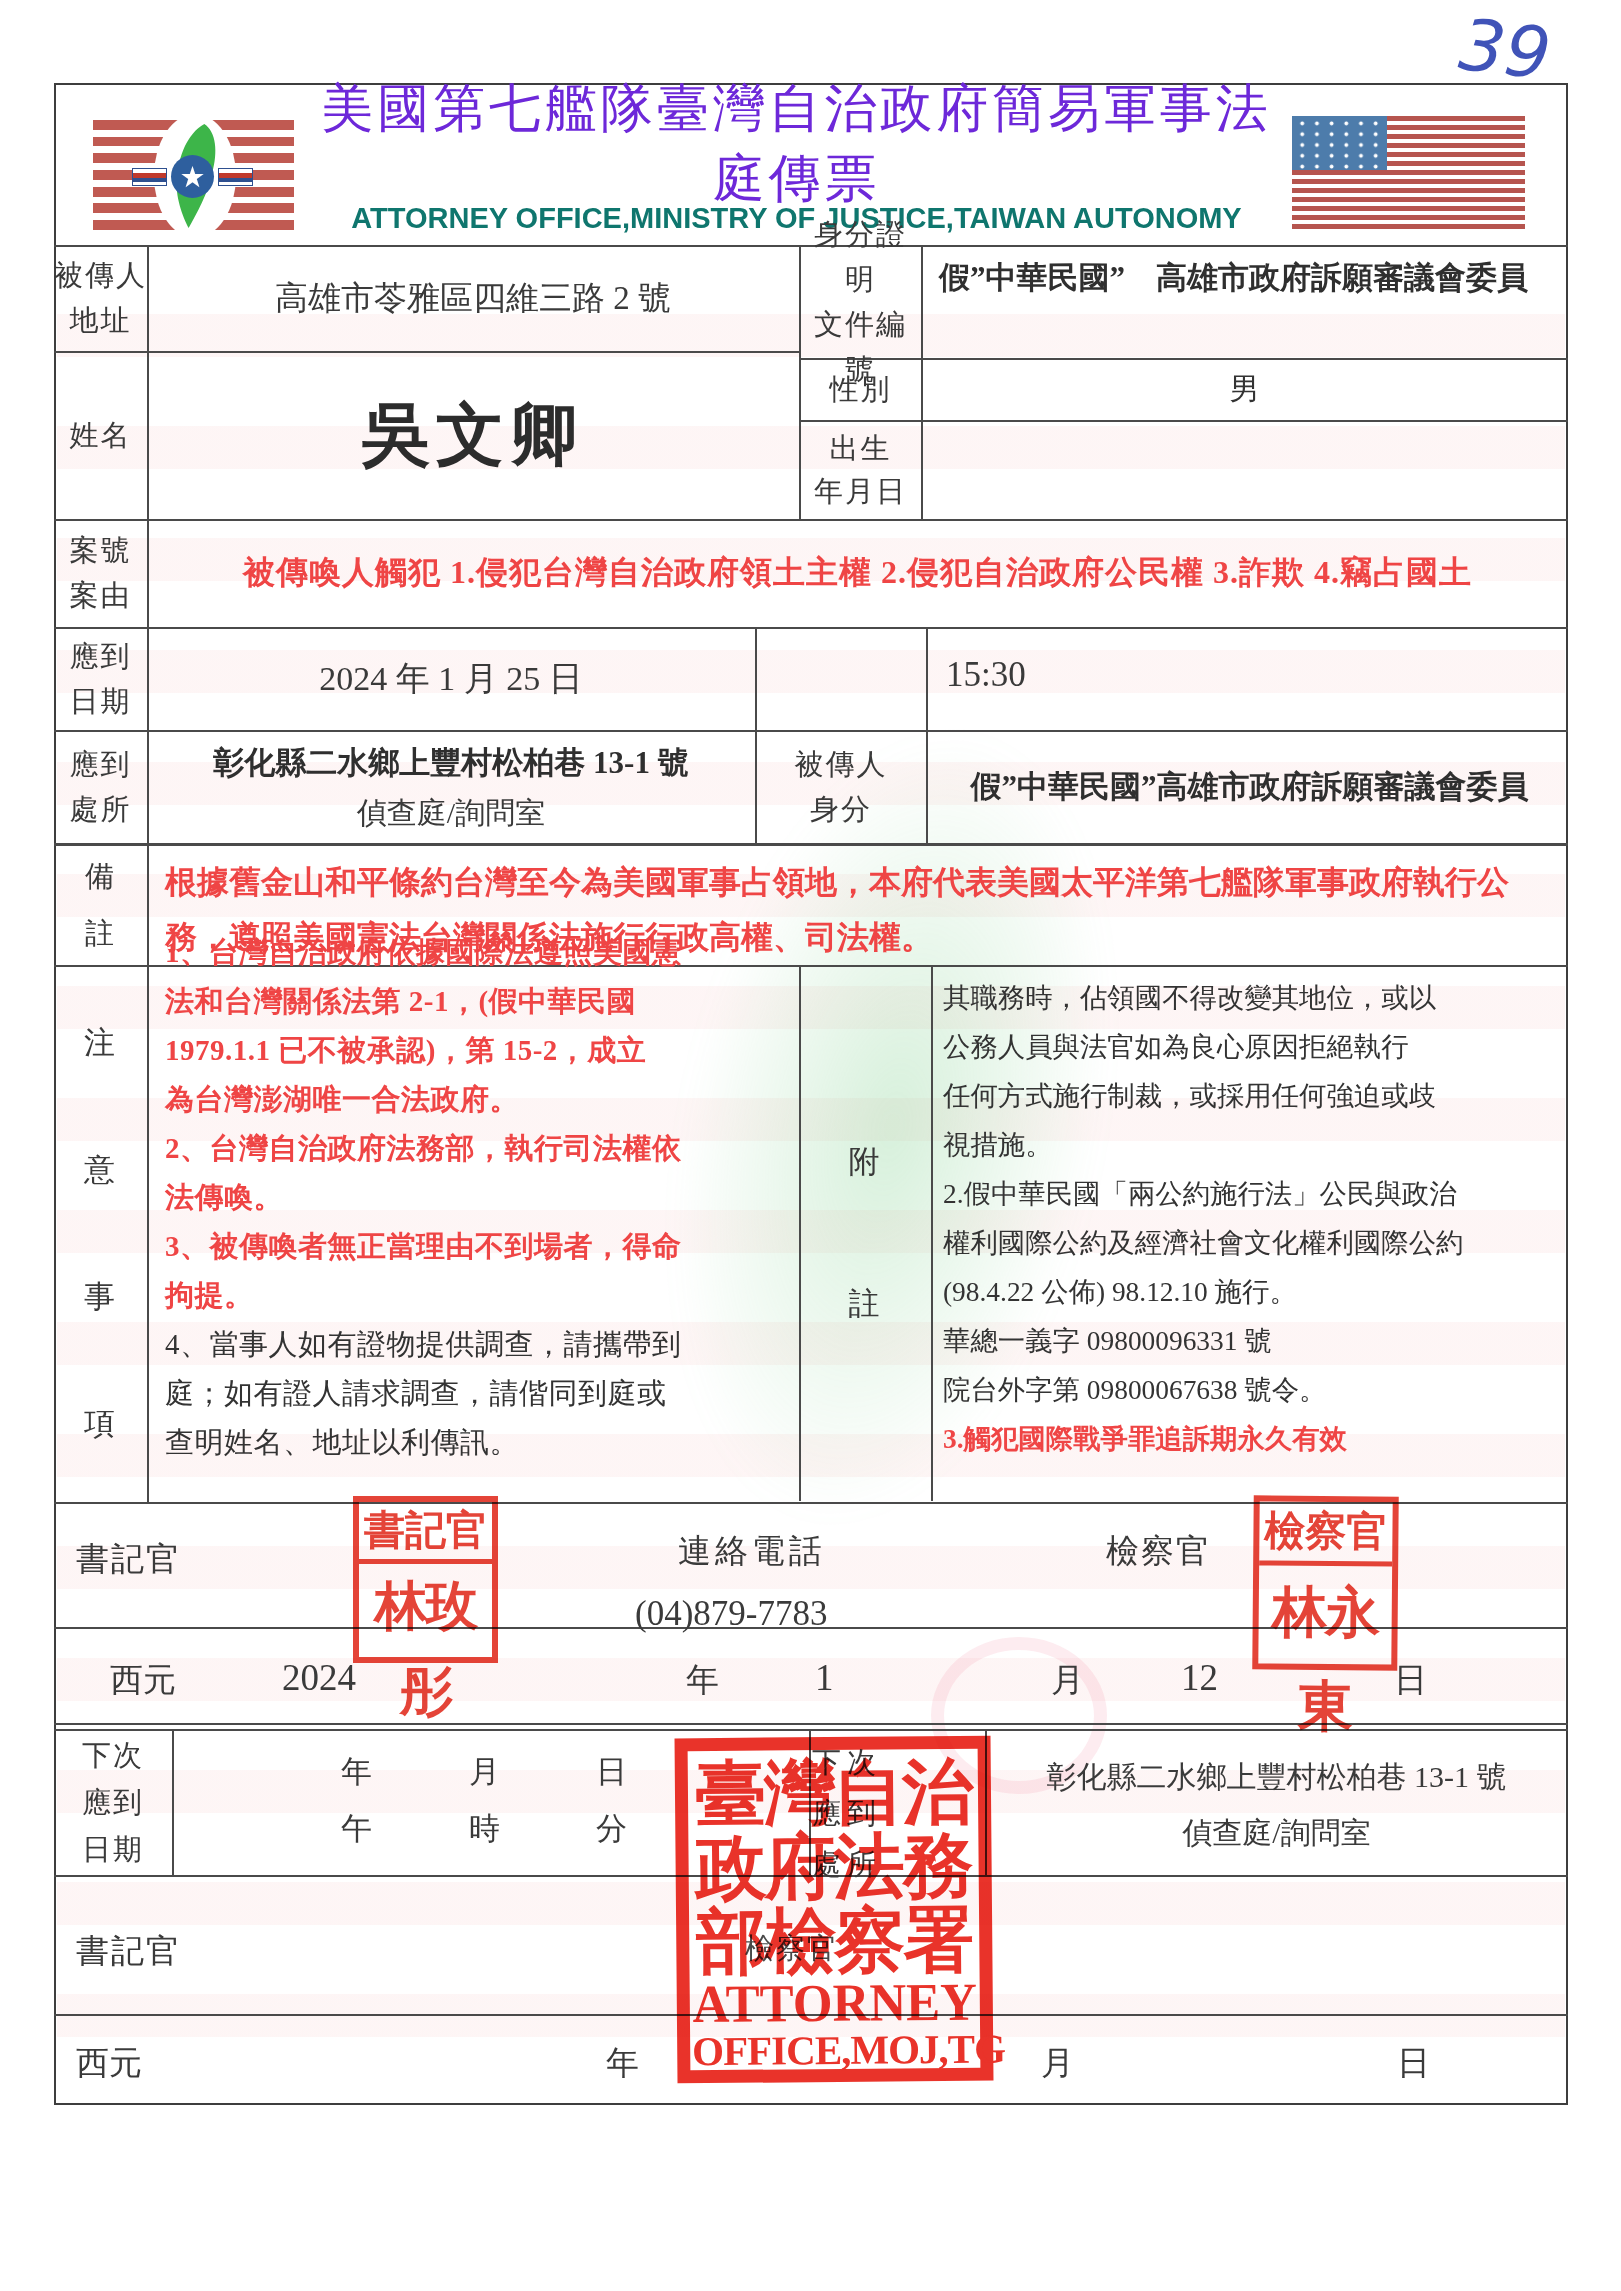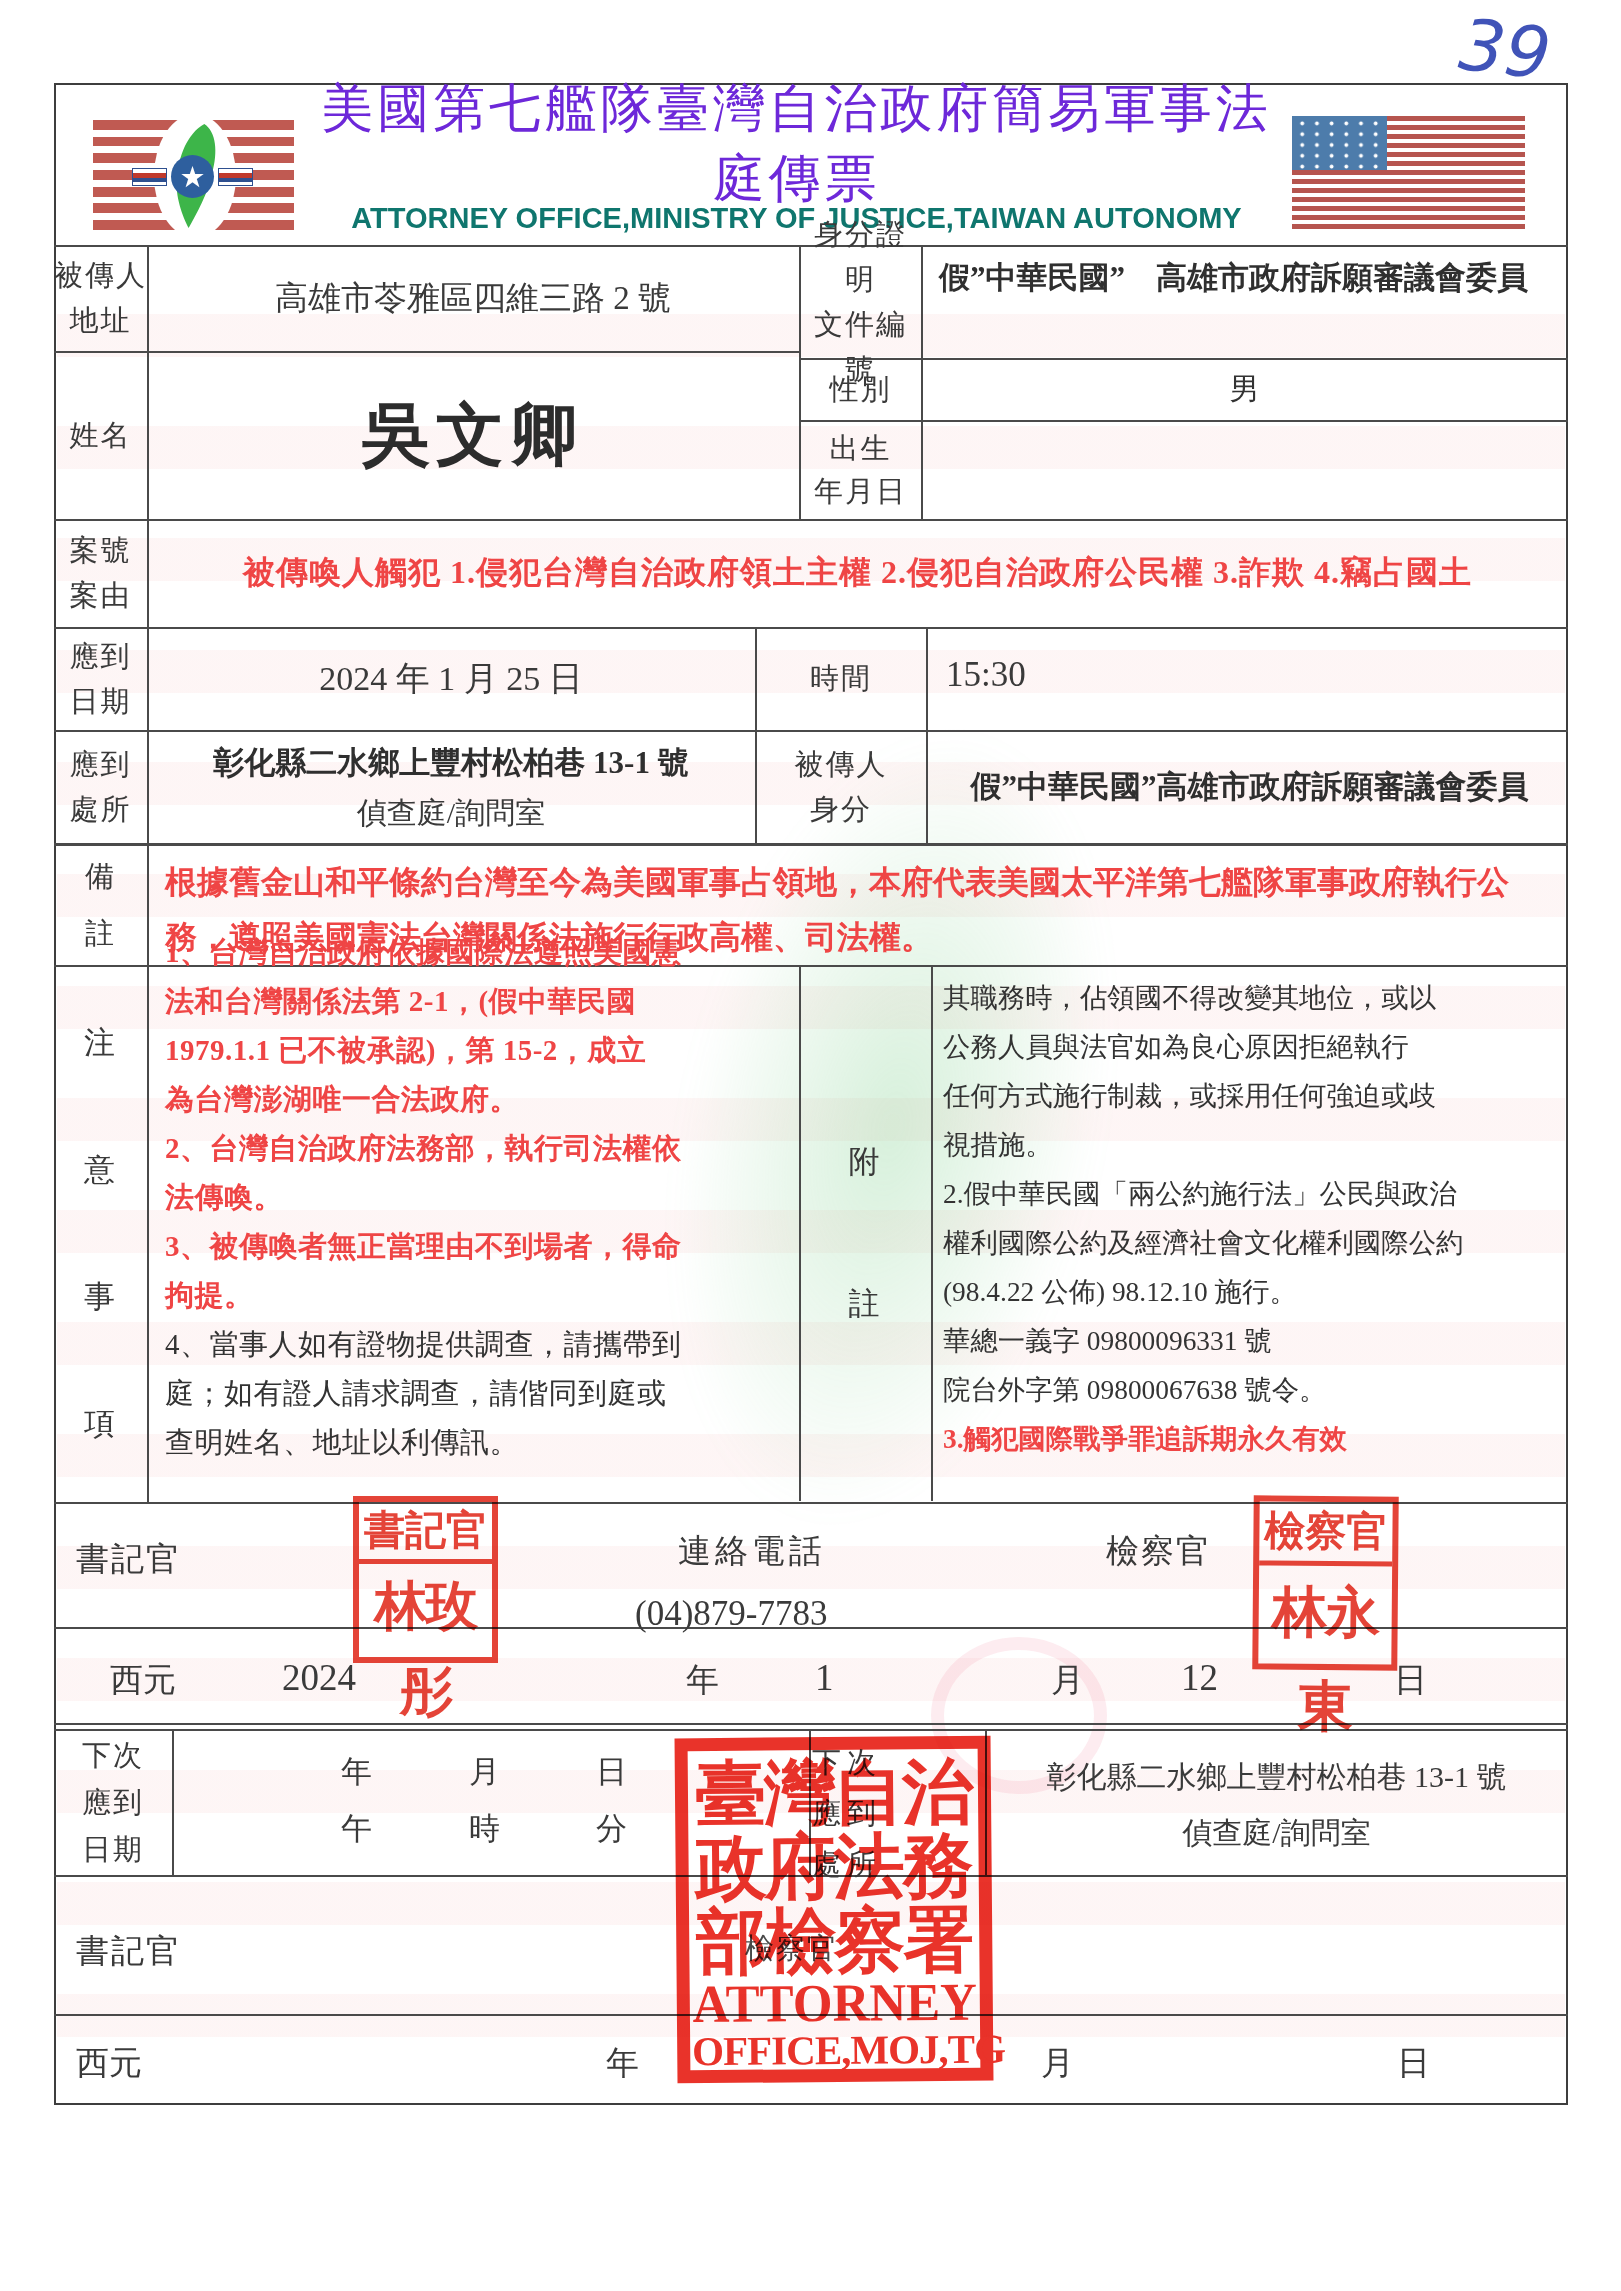--- a/index.html
+++ b/index.html
@@ -99,21 +99,20 @@
 年月日</div>
   <div class="a" style="left:921px;top:420px;width:647px;height:100px;"></div>
 
   <div class="a cen pre lbl" style="left:54px;top:519px;width:93px;height:108px;">案號
 案由</div>
   <div class="a cen red" style="left:147px;top:519px;width:1421px;height:108px;font-size:32px;letter-spacing:1px;">被傳喚人觸犯 1.侵犯台灣自治政府領土主權 2.侵犯自治政府公民權 3.詐欺 4.竊占國土</div>
 
   <div class="a cen pre lbl" style="left:54px;top:627px;width:93px;height:103px;">應到
 日期</div>
   <div class="a cen" style="left:147px;top:627px;width:608px;height:103px;font-size:34px;color:#3a3a3a;">2024 年 1 月 25 日</div>
-  <div class="a cen lbl" style="left:755px;top:627px;width:172px;height:103px;">時間</div>
   <div class="a" style="left:946px;top:655px;width:294px;font-size:35px;color:#3a3a3a;">15:30</div>
 
   <div class="a cen pre lbl" style="left:54px;top:730px;width:93px;height:113px;">應到
 處所</div>
   <div class="a" style="left:147px;top:737px;width:608px;height:103px;text-align:center;">
     <div style="font-size:31px;font-weight:bold;color:#2f2f2f;line-height:51px;">彰化縣二水鄉上豐村松柏巷 13-1 號</div>
     <div style="font-size:30px;color:#3a3a3a;line-height:49px;">偵查庭/詢問室</div>
   </div>
   <div class="a cen pre lbl" style="left:755px;top:730px;width:172px;height:113px;">被傳人
 身分</div>

